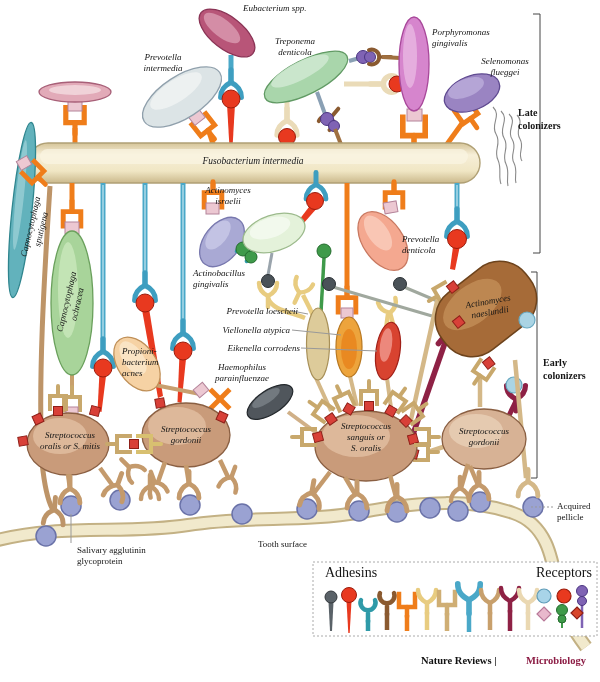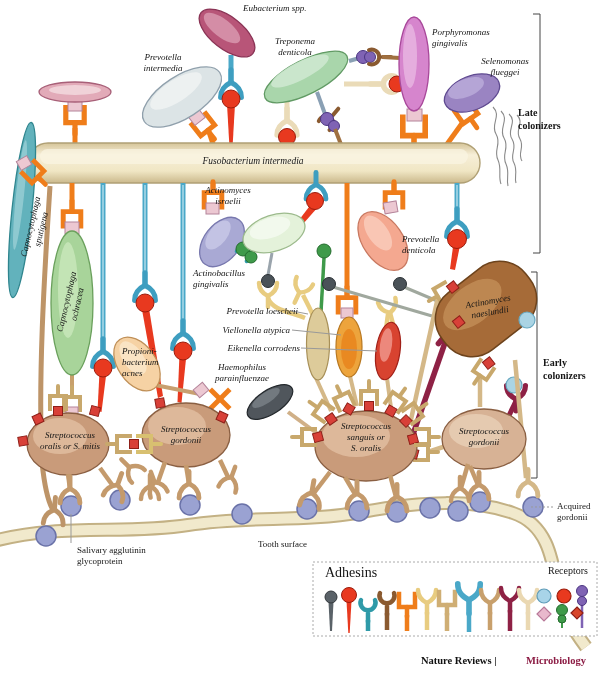--- a/index.html
+++ b/index.html
@@ -496,26 +496,26 @@
 <div class="lbl c" style="left:70px;top:430px;">Streptococcus
 oralis or S. mitis</div>
 <div class="lbl c" style="left:186px;top:424px;">Streptococcus
 gordonii</div>
 <div class="lbl c" style="left:366px;top:421px;">Streptococcus
 sanguis or
 S. oralis</div>
 <div class="lbl c" style="left:484px;top:426px;">Streptococcus
 gordonii</div>
 <div class="lbl plain" style="left:557px;top:501px;">Acquired
-gordonii</div>
+pellicle</div>
 <div class="lbl plain" style="left:258px;top:539px;">Tooth surface</div>
 <div class="lbl plain" style="left:77px;top:545px;">Salivary agglutinin
 glycoprotein</div>
 <div class="lbl plain" style="left:325px;top:565px;font-size:14px;">Adhesins</div>
-<div class="lbl plain" style="left:536px;top:565px;font-size:10px;margin-left:12px;">Receptors</div>
+<div class="lbl plain" style="left:536px;top:565px;font-size:14px;">Receptors</div>
 
 <div class="footer">
   <span>Nature Reviews</span>
   <span>|</span>
   <span class="accent">Microbiology</span>
 </div>
 
 </div>
 
 </body></html>

